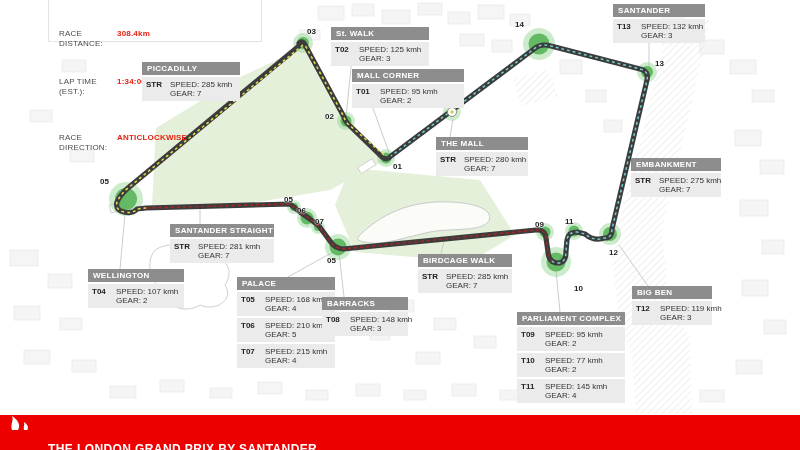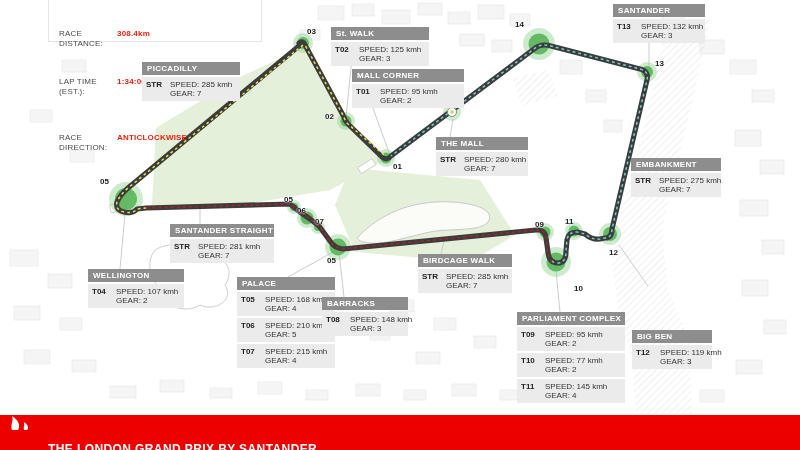--- a/index.html
+++ b/index.html
@@ -28,21 +28,21 @@
   .co-mall-corner{left:352px;top:69px;width:112px;}
   .co-santander{left:613px;top:4px;width:92px;}
   .co-the-mall{left:436px;top:137px;width:92px;}
   .co-embankment{left:631px;top:158px;width:90px;}
   .co-santander-straight{left:170px;top:224px;width:104px;}
   .co-wellington{left:88px;top:269px;width:96px;}
   .co-palace{left:237px;top:277px;width:98px;}
   .co-barracks{left:322px;top:297px;width:86px;}
   .co-birdcage-walk{left:418px;top:254px;width:94px;}
   .co-parliament-complex{left:517px;top:312px;width:108px;}
-  .co-big-ben{left:632px;top:286px;width:80px;margin-top:44px;}
+  .co-big-ben{left:632px;top:286px;width:80px;}
 
   
   .corner-num{position:absolute;font-size:8px;font-weight:bold;color:#1c1c1c;
               text-shadow:0 0 2px #fff,0 0 2px #fff;}
   .cn-01{left:393px;top:162px;} .cn-02{left:325px;top:112px;} .cn-03{left:307px;top:27px;}
   .cn-04{left:100px;top:177px;} .cn-05{left:284px;top:195px;} .cn-06{left:297px;top:206px;}
   .cn-07{left:315px;top:217px;} .cn-08{left:327px;top:256px;} .cn-09{left:535px;top:220px;}
   .cn-10{left:534px;top:284px;margin-left:40px;} .cn-11{left:565px;top:217px;} .cn-12{left:609px;top:248px;}
   .cn-13{left:655px;top:59px;}  .cn-14{left:515px;top:20px;}
 

